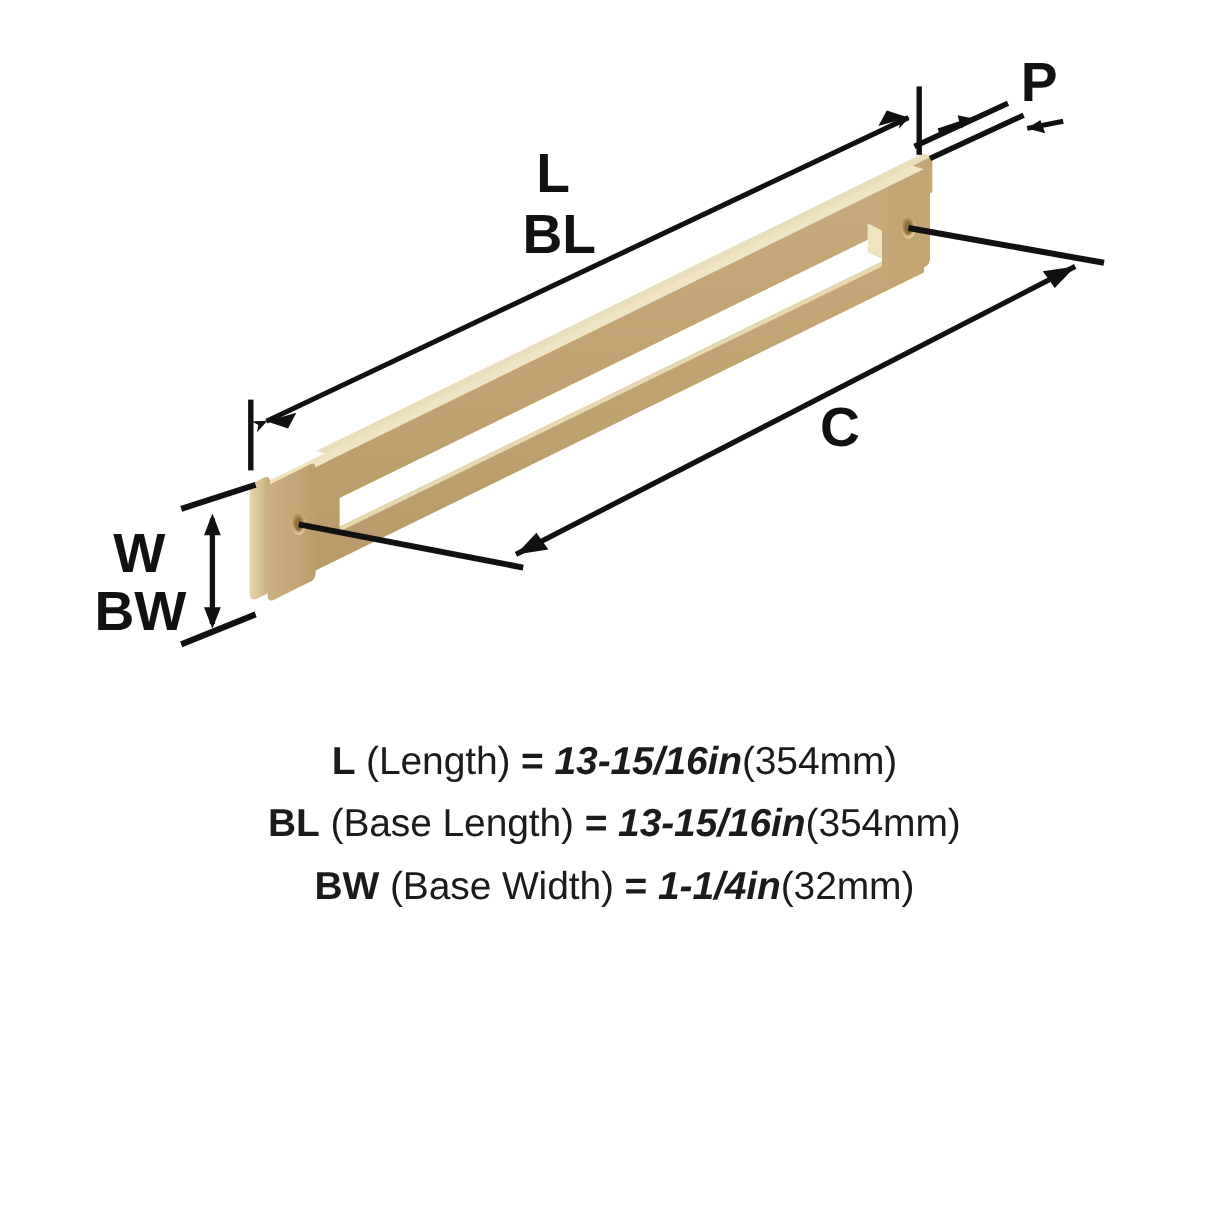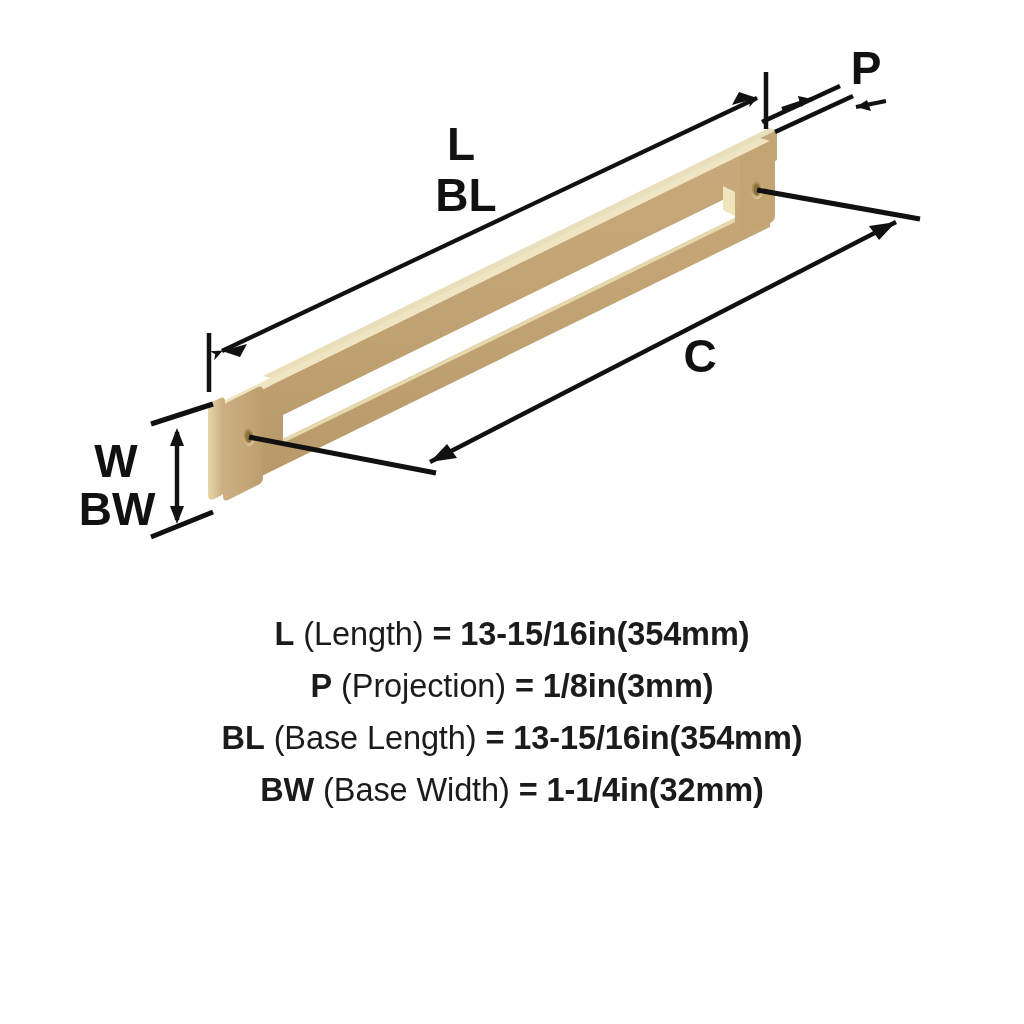--- a/index.html
+++ b/index.html
@@ -68,23 +68,24 @@
     font-weight: bold;
   }
   .spec-name {
     font-weight: normal;
   }
   .spec-eq {
     font-weight: bold;
   }
   .spec-imperial {
     font-weight: bold;
+    font-style: italic;
   }
   .spec-metric {
-    font-weight: bold;
+    font-weight: normal;
   }
 </style>
 </head>
 <body>
 
 <div id="page">
 
   <div id="drawing-area">
     <svg width="1024" height="600" viewBox="0 0 1024 600" xmlns="http://www.w3.org/2000/svg">
       <defs>
@@ -224,26 +225,20 @@
   <div id="spec-list">
 
     <div class="spec-row">
       <span class="spec-code">L</span>
       <span class="spec-name">(Length)</span>
       <span class="spec-eq">=</span>
       <span class="spec-imperial">13-15/16in</span><span class="spec-metric">(354mm)</span>
     </div>
 
 
-    <div class="spec-row">
-      <span class="spec-code">P</span>
-      <span class="spec-name">(Projection)</span>
-      <span class="spec-eq">=</span>
-      <span class="spec-imperial">1/8in</span><span class="spec-metric">(3mm)</span>
-    </div>
 
 
     <div class="spec-row">
       <span class="spec-code">BL</span>
       <span class="spec-name">(Base Length)</span>
       <span class="spec-eq">=</span>
       <span class="spec-imperial">13-15/16in</span><span class="spec-metric">(354mm)</span>
     </div>
 
     <div class="spec-row">

